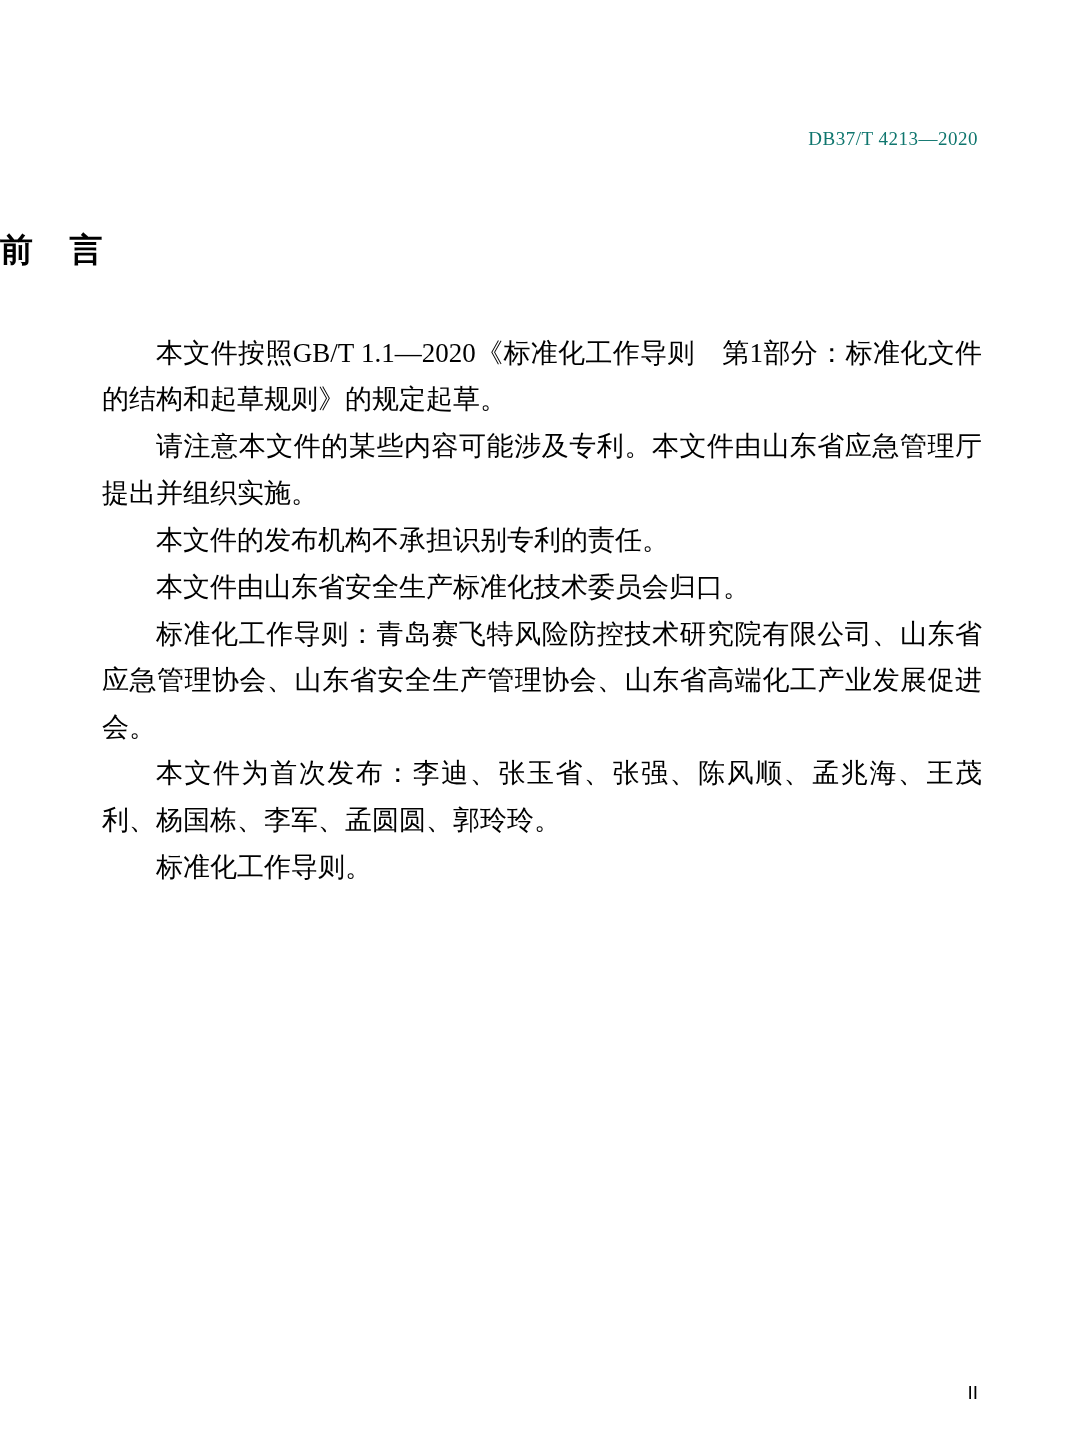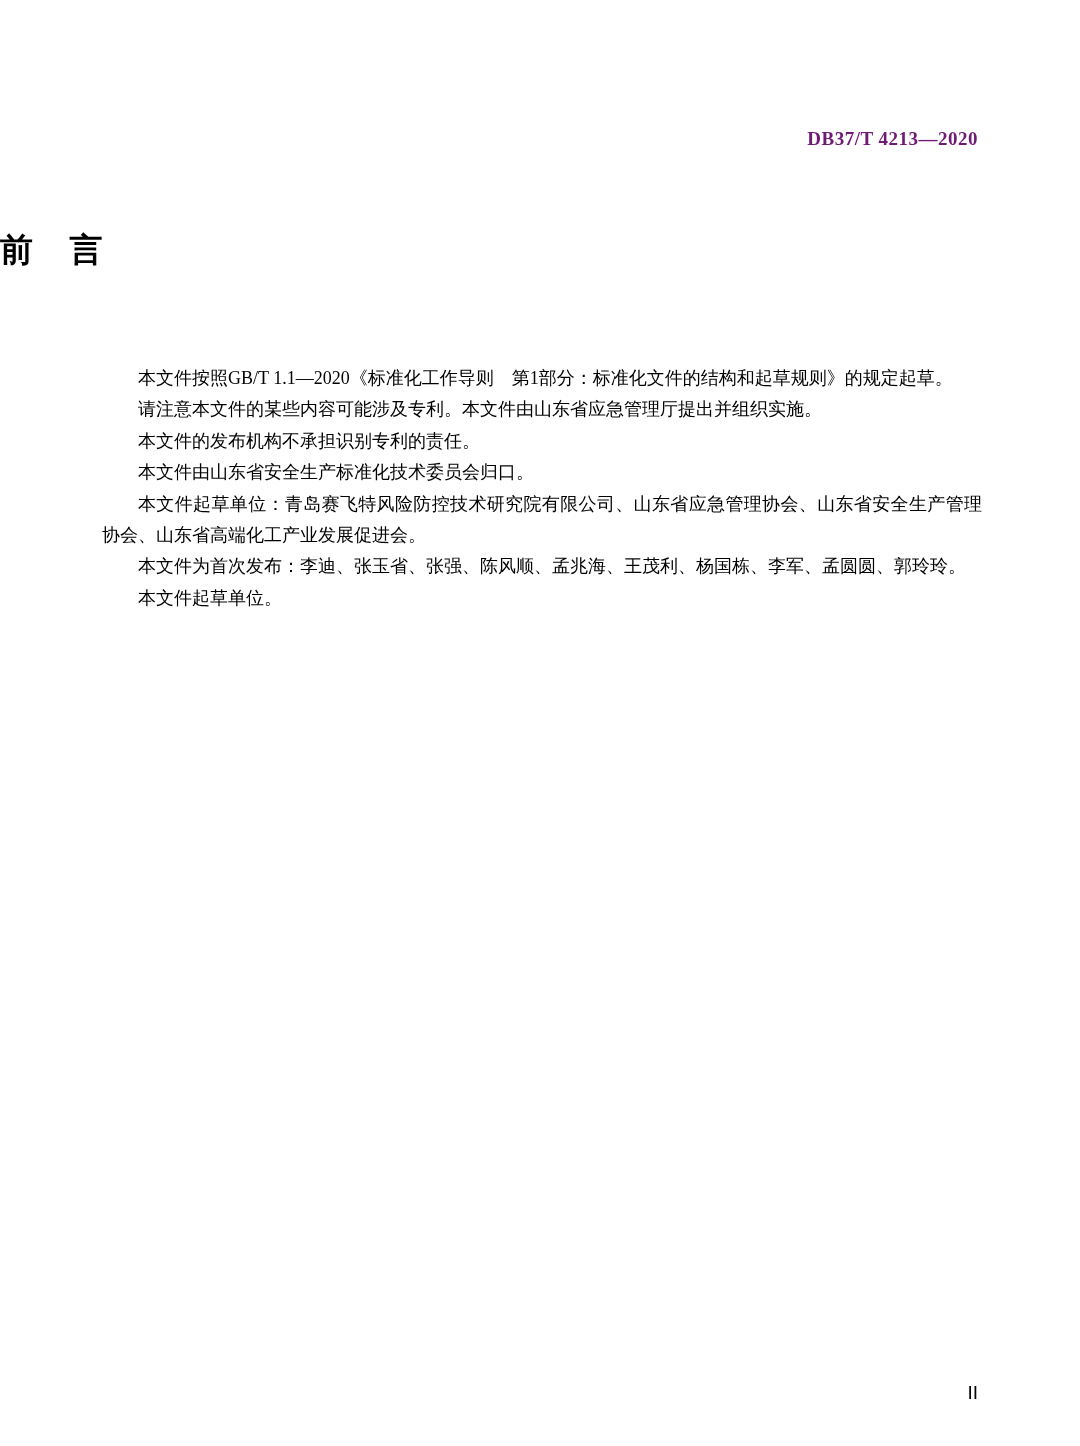--- a/index.html
+++ b/index.html
@@ -18,48 +18,47 @@
     margin: 0 auto;
     background: #ffffff;
     overflow: hidden;
   }
   .header {
     position: absolute;
     top: 128px;
     right: 102px;
     font-family: "Liberation Serif", "DejaVu Serif", serif;
     font-size: 19px;
-    font-weight: bold;
+    font-weight: normal;
     letter-spacing: 0.5px;
-    color: #701a75;
+    color: #0f766e;
   }
   .title {
     position: absolute;
     top: 228px;
     left: 0;
     width: 100%;
     font-family: "DejaVu Serif", "Liberation Serif", serif;
     font-size: 33px;
     font-weight: bold;
     letter-spacing: 0.5px;
   }
   .title .gap {
     display: inline-block;
     width: 36px;
   }
   .content {
     position: absolute;
     top: 330px;
     left: 102px;
     width: 880px;
-    font-size: 18px;
+    font-size: 27px;
     line-height: 1.72;
     text-align: justify;
     text-justify: inter-ideograph;
-    margin-top: 33px;
   }
   .para {
     margin: 0 0 0.5px 0;
     text-indent: 2em;
   }
   .pagenum {
     position: absolute;
     bottom: 42px;
     right: 102px;
     font-family: Liberation Sans, sans-serif;
@@ -75,20 +74,20 @@
 
   <div class="title">
     <span>前</span><span class="gap"></span><span>言</span>
   </div>
 
   <div class="content">
     <p class="para">本文件按照GB/T 1.1—2020《标准化工作导则　第1部分：标准化文件的结构和起草规则》的规定起草。</p>
     <p class="para">请注意本文件的某些内容可能涉及专利。本文件由山东省应急管理厅提出并组织实施。</p>
     <p class="para">本文件的发布机构不承担识别专利的责任。</p>
     <p class="para">本文件由山东省安全生产标准化技术委员会归口。</p>
-    <p class="para">本文件起草单位：青岛赛飞特风险防控技术研究院有限公司、山东省应急管理协会、山东省安全生产管理协会、山东省高端化工产业发展促进会。</p>
+    <p class="para">标准化工作导则：青岛赛飞特风险防控技术研究院有限公司、山东省应急管理协会、山东省安全生产管理协会、山东省高端化工产业发展促进会。</p>
     <p class="para">本文件为首次发布：李迪、张玉省、张强、陈风顺、孟兆海、王茂利、杨国栋、李军、孟圆圆、郭玲玲。</p>
-    <p class="para">本文件起草单位。</p>
+    <p class="para">标准化工作导则。</p>
   </div>
 
   <div class="pagenum">II</div>
 
 </div>
 
 </body></html>

